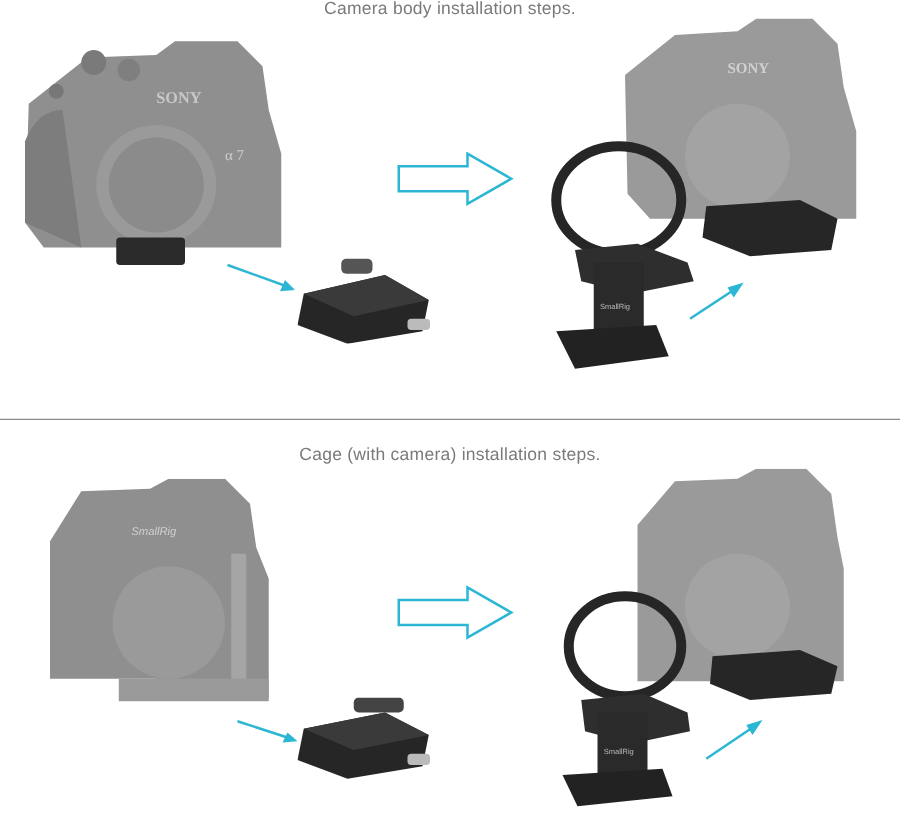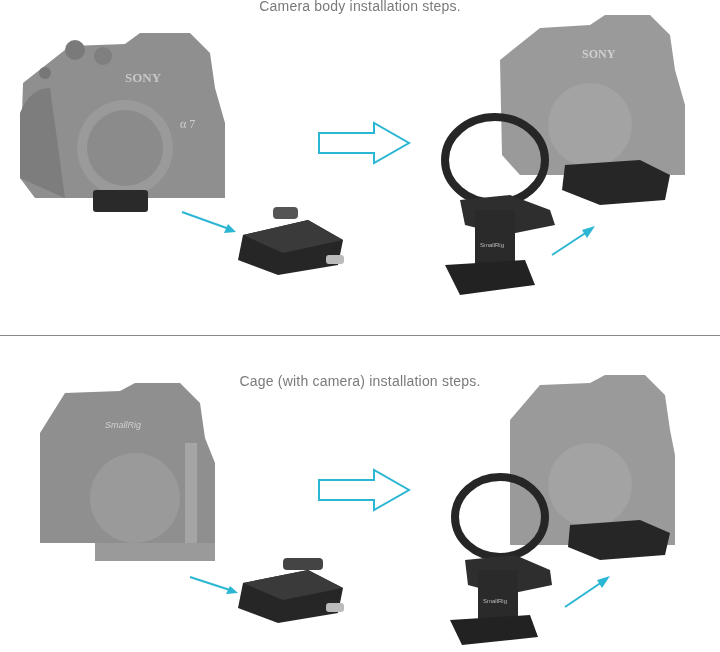--- a/index.html
+++ b/index.html
@@ -62,21 +62,21 @@
     <rect x="35" y="200" width="40" height="55" fill="#2a2a2a"></rect>
     <polygon points="5,255 85,250 95,275 20,285" fill="#222"></polygon>
     <text x="40" y="237" font-size="6" fill="#bbb">SmallRig</text>
     <line x1="112" y1="245" x2="150" y2="220" stroke="#2bb6d3" stroke-width="2"></line>
     <polygon points="155,216 147,228 142,220" fill="#2bb6d3"></polygon>
   </svg>
 </div>
 
 <div class="divider"></div>
 
-<div class="caption" style="top:373px;">Cage (with camera) installation steps.</div>
+<div class="caption" style="top:355px;">Cage (with camera) installation steps.</div>
 
 <div class="scene" style="left:25px; top:383px;">
   <svg width="200" height="200" viewBox="0 0 200 200">
     <path d="M15 50 L40 10 L95 8 L110 0 L155 0 L175 20 L180 55 L190 80 L190 175 L100 175 L100 160 L15 160 Z" fill="#8f8f8f"></path>
     <circle cx="110" cy="115" r="45" fill="#9a9a9a"></circle>
     <rect x="70" y="160" width="120" height="18" fill="#9a9a9a"></rect>
     <rect x="160" y="60" width="12" height="100" fill="#a5a5a5"></rect>
     <text x="80" y="45" font-size="9" fill="#cfcfcf" font-style="italic">SmallRig</text>
   </svg>
 </div>

